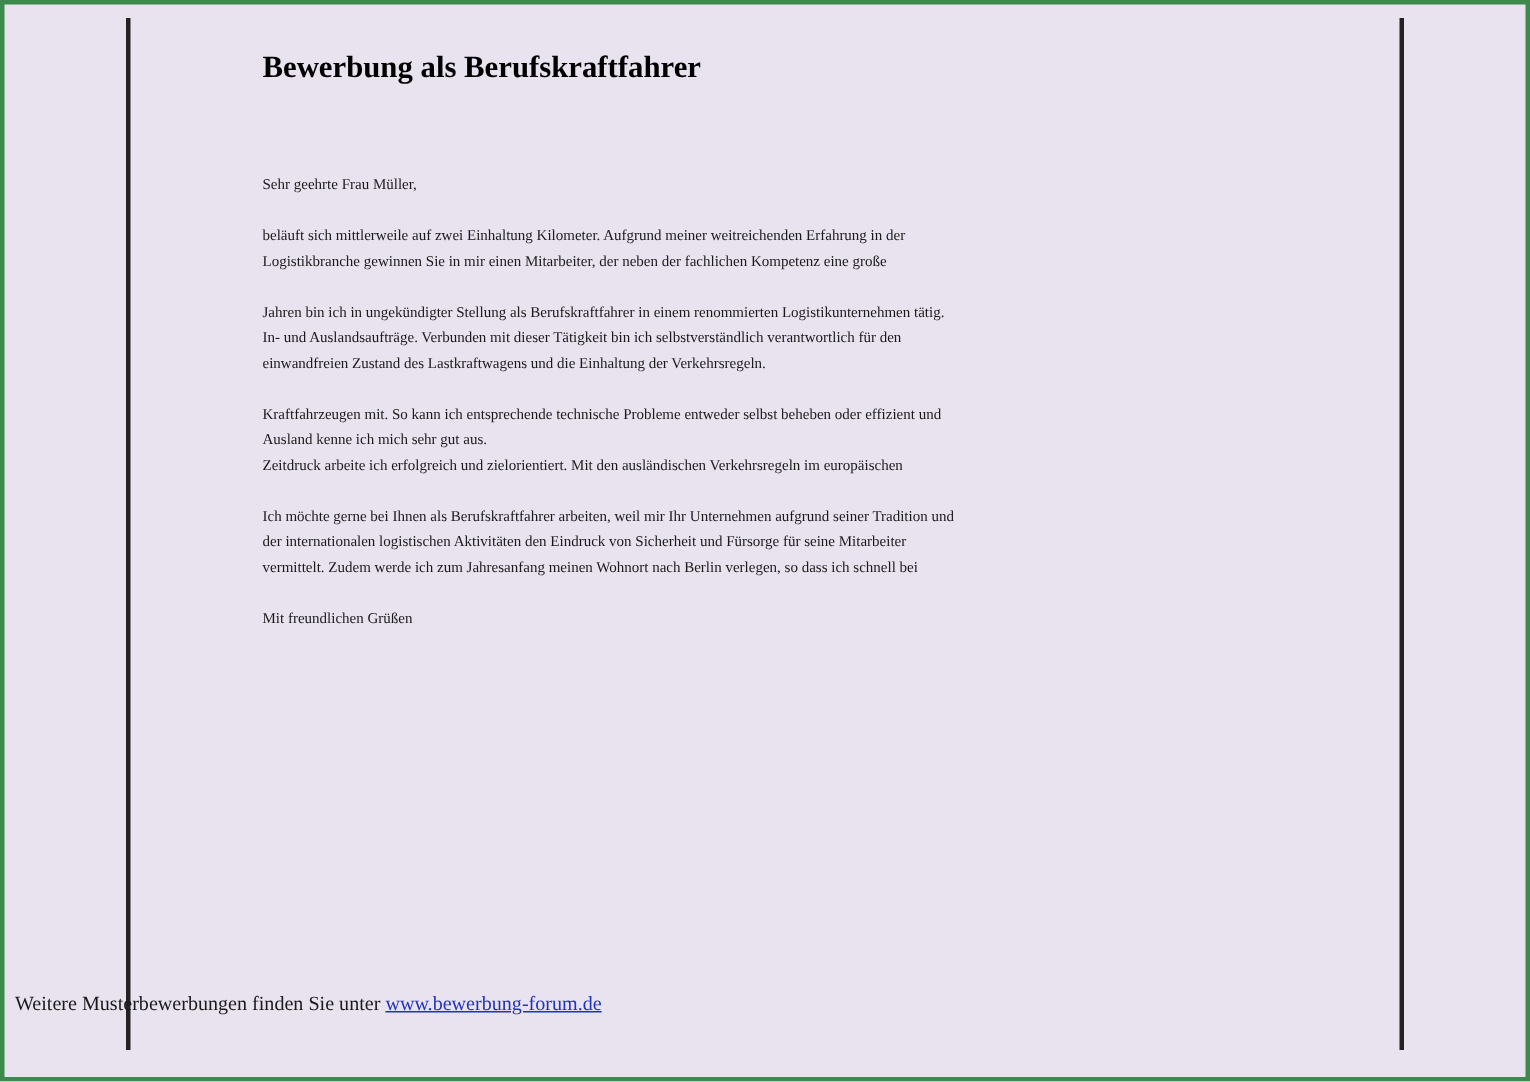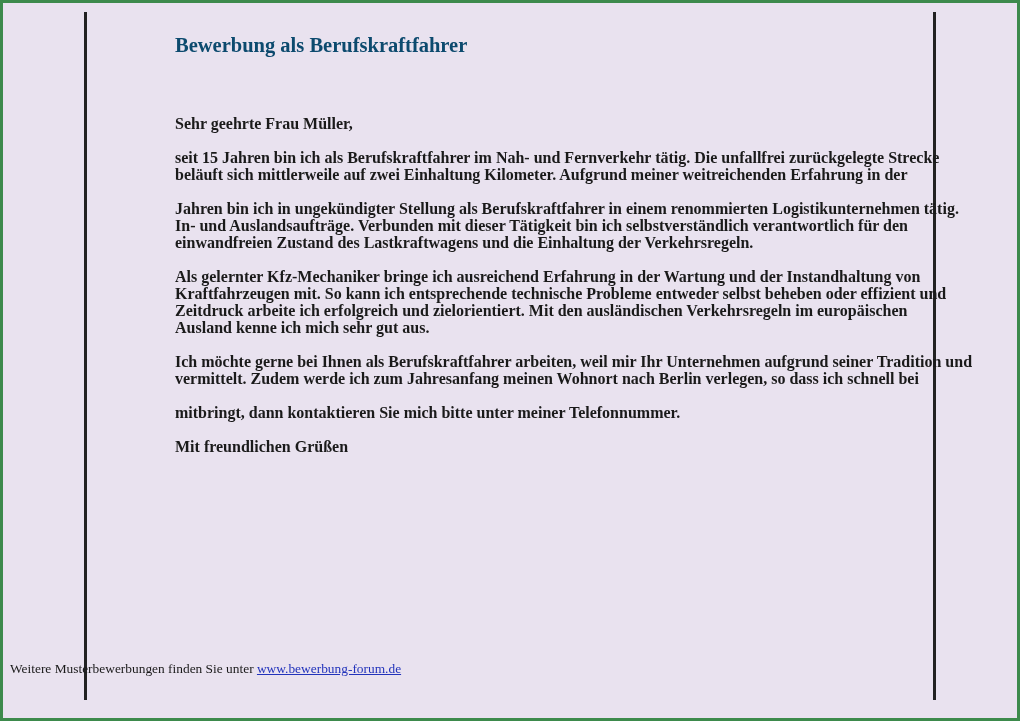--- a/index.html
+++ b/index.html
@@ -18,26 +18,26 @@
   }
   .vline {
     position: absolute; width: 3px; background: #222;
     top: 12px; height: 688px;
   }
   .vline.left { left: 84px; }
   .vline.right { left: 933px; }
   .title {
     position: absolute; left: 175px; top: 34px;
     font-size: 20.5px; font-weight: bold; margin: 0;
-    color: #0c4a6e;
+    color: #000000;
     text-align: right;
   }
   .body {
     position: absolute; left: 175px; top: 115px; width: 690px;
-    font-size: 16px; line-height: 17px; font-weight: bold;
+    font-size: 10px; line-height: 17px;
   }
   .body p { margin: 0 0 17px 0; }
   .salutation { margin-bottom: 17px; }
   .line { display: block; white-space: nowrap; }
   .footer {
     position: absolute; left: 10px; width: 1020px; top: 661px;
     font-size: 13.4px;
   }
   .footer a { color: #2233bb; text-decoration: underline; }
 </style>
@@ -47,44 +47,43 @@
 <div class="frame"></div>
 <div class="vline left"></div>
 <div class="vline right"></div>
 
 <h1 class="title">Bewerbung als Berufskraftfahrer</h1>
 
 <div class="body">
   <p class="salutation">Sehr geehrte Frau Müller,</p>
 
   <p>
-    <span class="line">seit 15 Jahren bin ich als Berufskraftfahrer im Nah- und Fernverkehr tätig. Die unfallfrei zurückgelegte Strecke</span>
     <span class="line">beläuft sich mittlerweile auf zwei Einhaltung Kilometer. Aufgrund meiner weitreichenden Erfahrung in der</span>
+    <span class="line">Logistikbranche gewinnen Sie in mir einen Mitarbeiter, der neben der fachlichen Kompetenz eine große</span>
   </p>
 
   <p>
     <span class="line">Jahren bin ich in ungekündigter Stellung als Berufskraftfahrer in einem renommierten Logistikunternehmen tätig.</span>
     <span class="line">In- und Auslandsaufträge. Verbunden mit dieser Tätigkeit bin ich selbstverständlich verantwortlich für den</span>
     <span class="line">einwandfreien Zustand des Lastkraftwagens und die Einhaltung der Verkehrsregeln.</span>
   </p>
 
   <p>
-    <span class="line">Als gelernter Kfz-Mechaniker bringe ich ausreichend Erfahrung in der Wartung und der Instandhaltung von</span>
     <span class="line">Kraftfahrzeugen mit. So kann ich entsprechende technische Probleme entweder selbst beheben oder effizient und</span>
+    <span class="line">Ausland kenne ich mich sehr gut aus.</span>
     <span class="line">Zeitdruck arbeite ich erfolgreich und zielorientiert. Mit den ausländischen Verkehrsregeln im europäischen</span>
-    <span class="line">Ausland kenne ich mich sehr gut aus.</span>
   </p>
 
   <p>
     <span class="line">Ich möchte gerne bei Ihnen als Berufskraftfahrer arbeiten, weil mir Ihr Unternehmen aufgrund seiner Tradition und</span>
+    <span class="line">der internationalen logistischen Aktivitäten den Eindruck von Sicherheit und Fürsorge für seine Mitarbeiter</span>
     <span class="line">vermittelt. Zudem werde ich zum Jahresanfang meinen Wohnort nach Berlin verlegen, so dass ich schnell bei</span>
   </p>
 
   <p>
-    <span class="line">mitbringt, dann kontaktieren Sie mich bitte unter meiner Telefonnummer.</span>
   </p>
 
   <p>Mit freundlichen Grüßen</p>
 </div>
 
 <div class="footer">
   <span>Weitere Musterbewerbungen finden Sie unter </span><a>www.bewerbung-forum.de</a>
 </div>
 
 </body></html>

